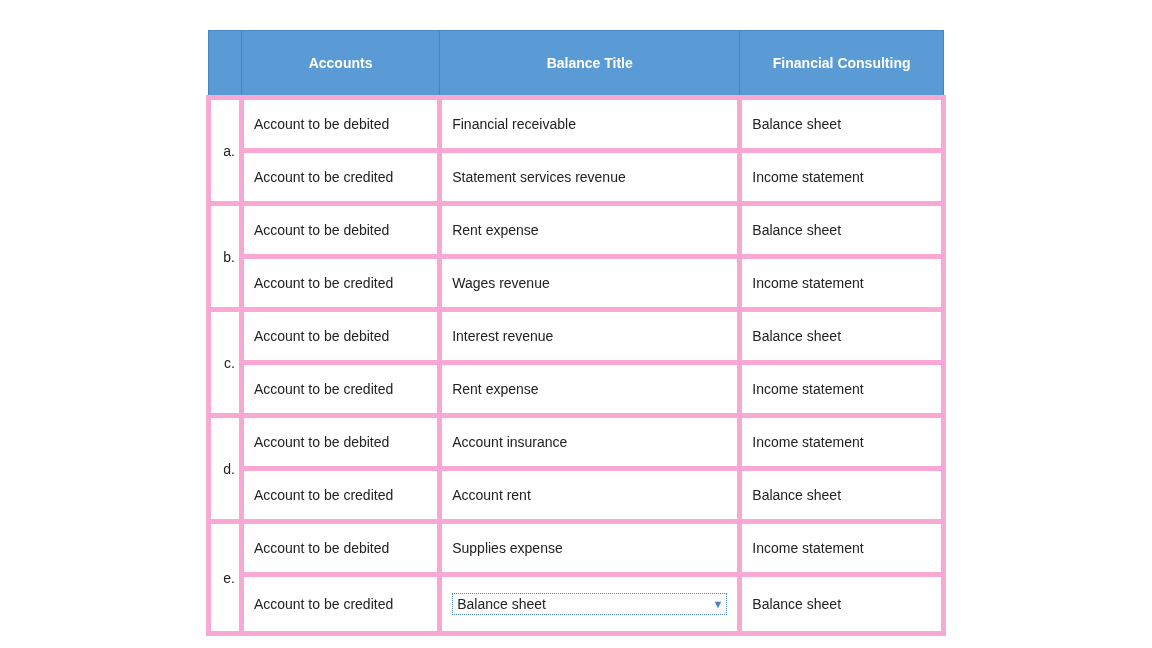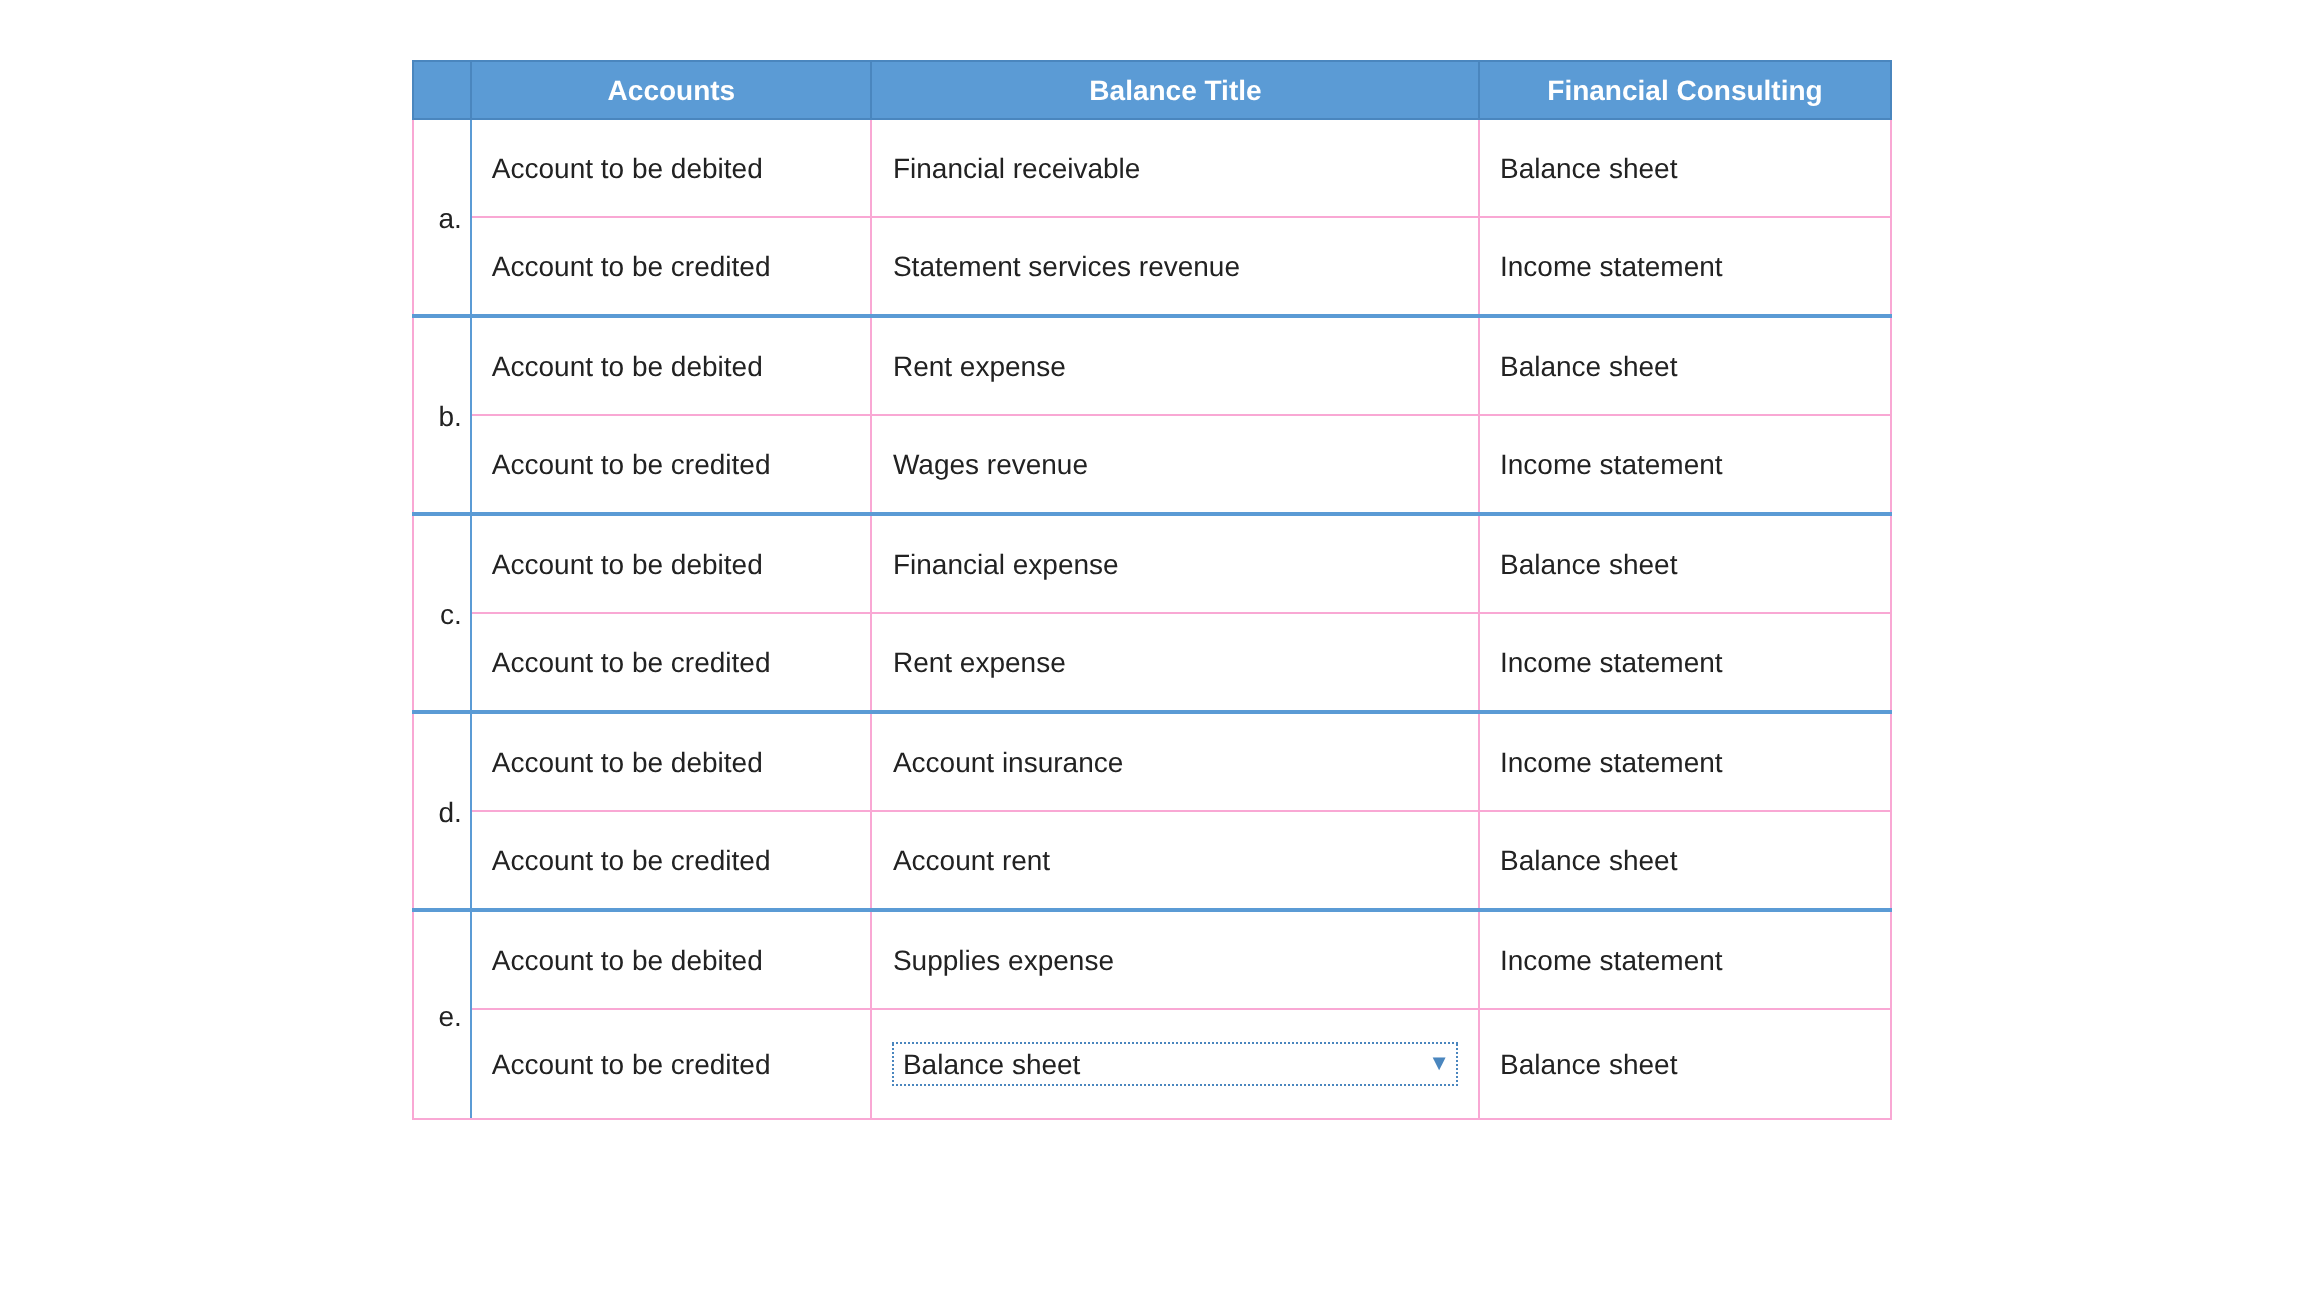--- a/index.html
+++ b/index.html
@@ -22,27 +22,27 @@
     table {
       border-collapse: collapse;
       width: 100%;
     }
 
     thead tr th {
       background-color: #5b9bd5;
       color: #ffffff;
       font-weight: bold;
       text-align: center;
-      padding: 6px 10px;
+      padding: 24px 10px;
       border: 1px solid #4a86be;
       font-size: 14px;
     }
 
     tbody tr td {
-      border: 1px solid #f9a8d4;
+      border: 5px solid #f9a8d4;
       padding: 16px 10px;
       vertical-align: middle;
       color: #222;
       font-size: 14px;
     }
 
     .col-letter {
       width: 22px;
       text-align: right;
       padding-right: 4px;
@@ -123,21 +123,21 @@
           <td class="col-financial">Balance sheet</td>
         </tr>
         <tr>
           <td class="col-accounts">Account to be credited</td>
           <td class="col-title">Wages revenue</td>
           <td class="col-financial">Income statement</td>
         </tr>
         <tr style="border-top: 2px solid rgb(91, 155, 213);">
           <td class="col-letter" rowspan="2">c.</td>
           <td class="col-accounts">Account to be debited</td>
-          <td class="col-title">Financial expense</td>
+          <td class="col-title">Interest revenue</td>
           <td class="col-financial">Balance sheet</td>
         </tr>
         <tr>
           <td class="col-accounts">Account to be credited</td>
           <td class="col-title">Rent expense</td>
           <td class="col-financial">Income statement</td>
         </tr>
         <tr style="border-top: 2px solid rgb(91, 155, 213);">
           <td class="col-letter" rowspan="2">d.</td>
           <td class="col-accounts">Account to be debited</td>

